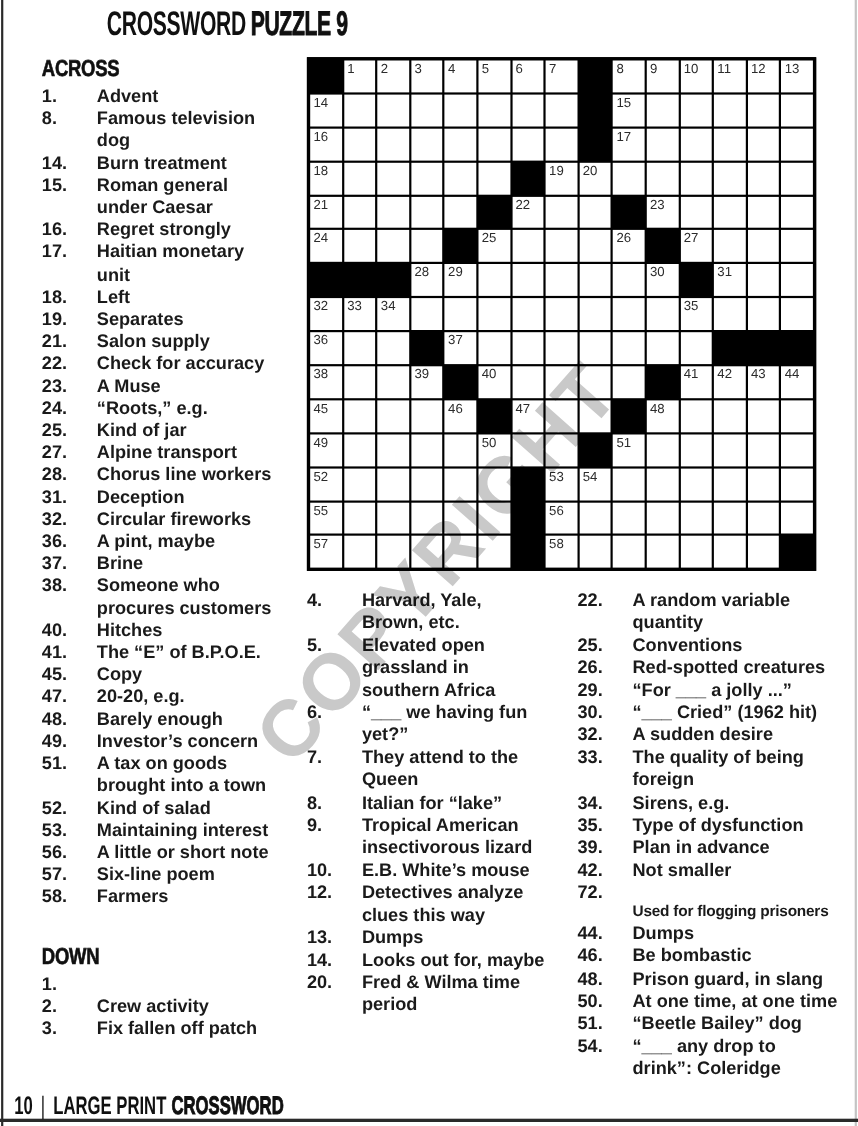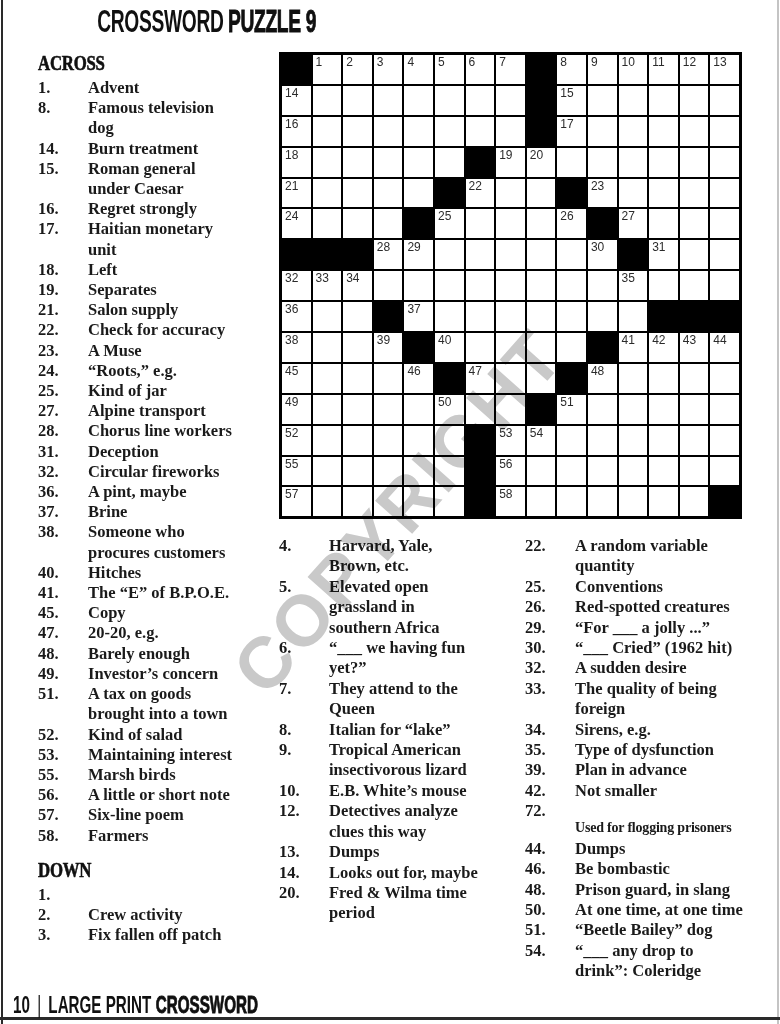--- a/index.html
+++ b/index.html
@@ -15,21 +15,21 @@
   .title{position:absolute;top:5px;left:0;width:780px;text-align:left;white-space:nowrap;padding-left:30px;}
   .title-inner{display:inline-block;transform:scaleX(.62);transform-origin:50% 50%;
     font-size:31px;line-height:34px;color:#101010;letter-spacing:-.5px;}
   .title-regular{font-weight:700;}
   .title-bold{font-weight:900;-webkit-text-stroke:.9px #101010;margin-left:7px;}
 
   .heading{font-size:21px;line-height:24px;font-weight:700;color:#101010;
     transform:scaleX(.8);transform-origin:0 50%;white-space:nowrap;
     -webkit-text-stroke:.6px #101010;letter-spacing:-.3px;margin-bottom:3px;}
 
-  .cluecol{position:absolute;font-family:Liberation Serif, serif;}
+  .cluecol{position:absolute;}
   .col-across{left:38px;top:51px;width:242px;}
   .down-left{left:38px;top:858px;width:242px;}
   .col-mid{left:279px;top:536px;width:244px;}
   .col-right{left:525px;top:536px;width:252px;}
 
   .clue{display:flex;align-items:flex-start;}
   .clue,.cnum,.ctext{font-size:16.5px;line-height:20.2px;font-weight:700;color:#1a1a1a;}
   .col-mid .clue,.col-mid .cnum,.col-mid .ctext,
   .col-right .clue,.col-right .cnum,.col-right .ctext{line-height:20.4px;}
   .cnum{flex:0 0 50px;}
@@ -531,24 +531,20 @@
       </div>
       <div class="clue">
         <span class="cnum">52.</span>
         <span class="ctext">Kind of salad</span>
       </div>
       <div class="clue">
         <span class="cnum">53.</span>
         <span class="ctext">Maintaining interest</span>
       </div>
       <div class="clue">
-        <span class="cnum">55.</span>
-        <span class="ctext">Marsh birds</span>
-      </div>
-      <div class="clue">
         <span class="cnum">56.</span>
         <span class="ctext">A little or short note</span>
       </div>
       <div class="clue">
         <span class="cnum">57.</span>
         <span class="ctext">Six-line poem</span>
       </div>
       <div class="clue">
         <span class="cnum">58.</span>
         <span class="ctext">Farmers</span>

